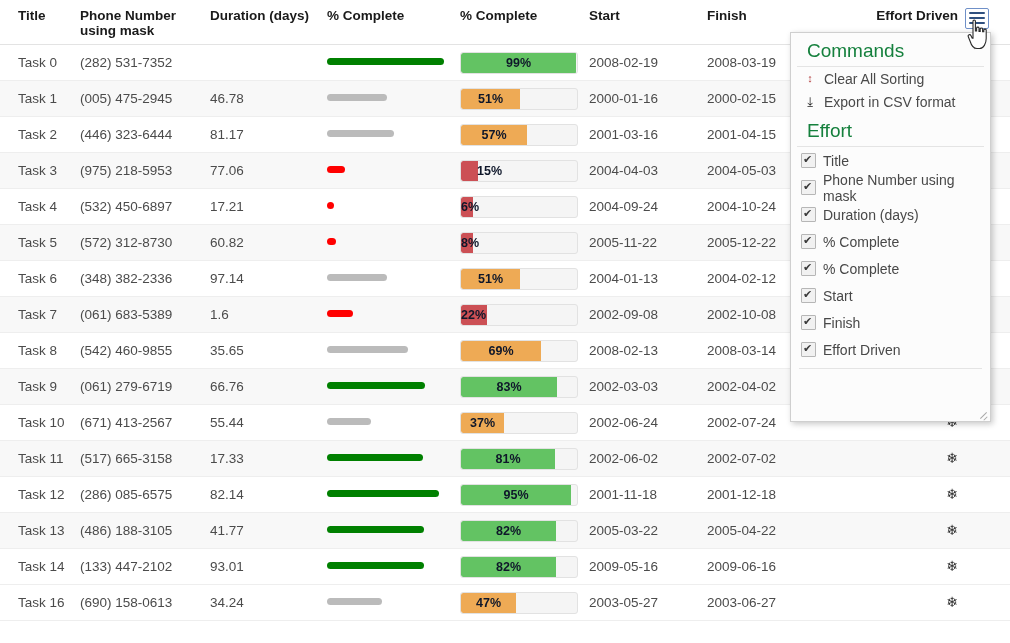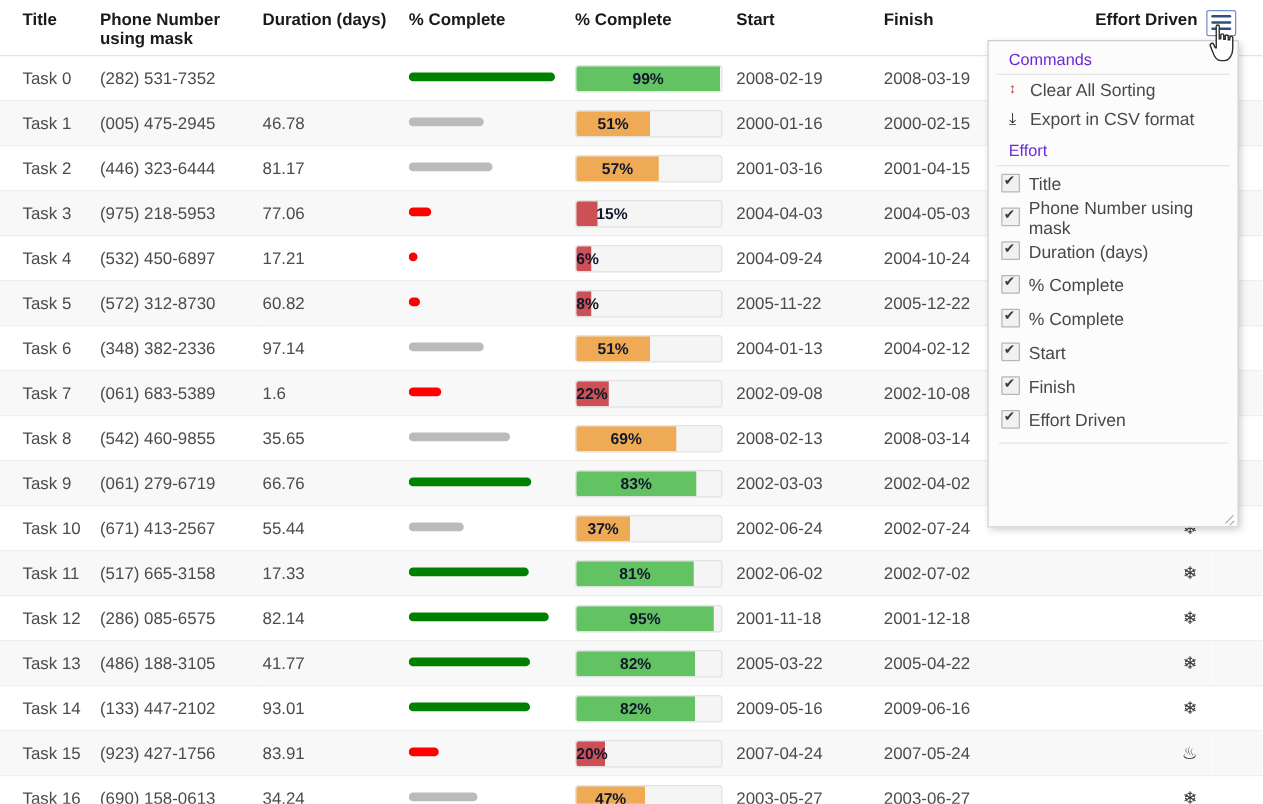--- a/index.html
+++ b/index.html
@@ -168,22 +168,22 @@
     top: 6px;
     width: 14px;
     height: 14px;
     line-height: 14px;
     text-align: center;
     color: #d0d0d0;
     font-size: 15px;
     cursor: pointer;
   }
   .menu-section-title {
-    font-size: 13px;
-    color: #6d28d9;
+    font-size: 19px;
+    color: #15803d;
     padding: 7px 10px 4px 10px;
     border-bottom: 1px solid #e4e4e4;
     margin: 0 6px 0 6px;
   }
   .menu-item {
     display: flex;
     align-items: center;
     padding: 4px 10px 4px 10px;
     cursor: pointer;
     color: #4a4a4a;
@@ -576,40 +576,20 @@
             <div class="progress-outer">
               <div class="progress-fill green" style="width:95px"></div>
               <div class="progress-label" style="left:0;width:95px">82%</div>
             </div>
           </td>
           <td>2009-05-16</td>
           <td>2009-06-16</td>
           <td class="effort-cell"><span class="effort-glyph">❄</span></td>
           <td></td>
         </tr>
-        <tr class="odd">
-          <td class="c-title">Task 15</td>
-          <td>(923) 427-1756</td>
-          <td>83.91</td>
-          <td>
-            <div class="barline-wrap">
-              <div class="barline red" style="width:24px"></div>
-            </div>
-          </td>
-          <td>
-            <div class="progress-outer">
-              <div class="progress-fill red" style="width:23px"></div>
-              <div class="progress-label" style="left:0;width:23px">20%</div>
-            </div>
-          </td>
-          <td>2007-04-24</td>
-          <td>2007-05-24</td>
-          <td class="effort-cell"><span class="effort-glyph flame">♨</span></td>
-          <td></td>
-        </tr>
         <tr class="even">
           <td class="c-title">Task 16</td>
           <td>(690) 158-0613</td>
           <td>34.24</td>
           <td>
             <div class="barline-wrap">
               <div class="barline gray" style="width:55px"></div>
             </div>
           </td>
           <td>

